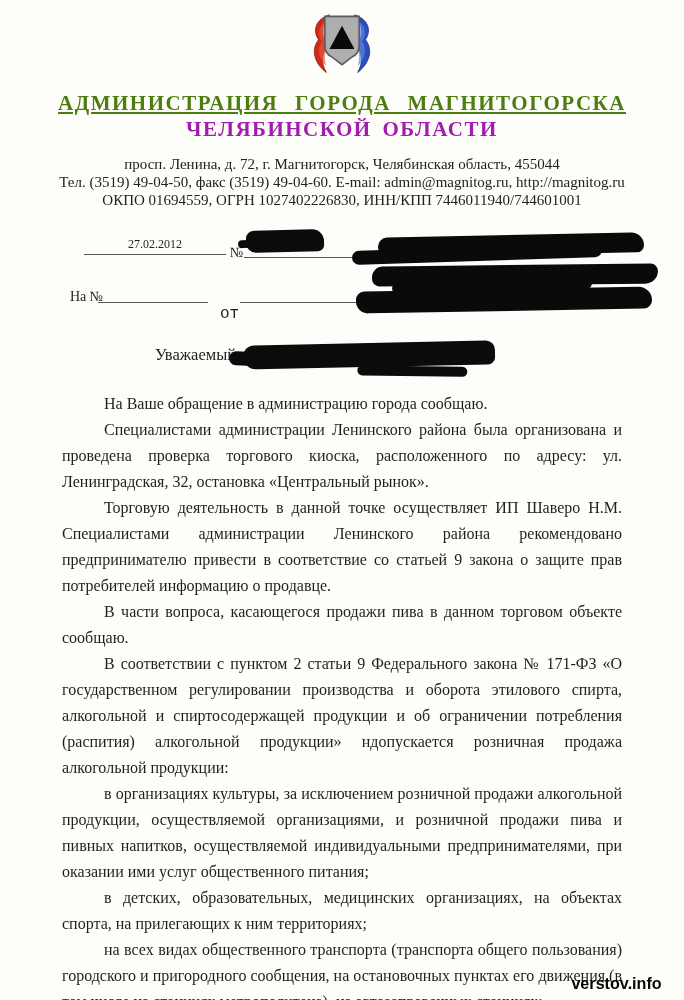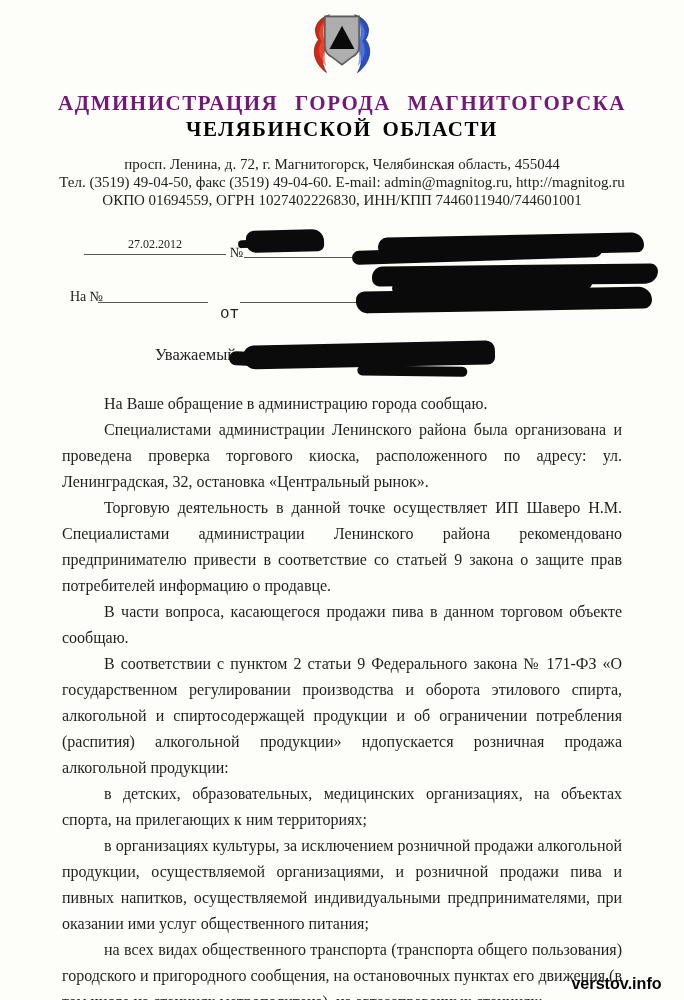--- a/index.html
+++ b/index.html
@@ -99,22 +99,22 @@
       <path d="M70,14 C80,22 82,34 76,42 C82,52 80,64 70,74 C74,62 72,52 66,46 C74,38 74,24 70,14 Z" fill="#5f82e0" opacity="0.7"></path>
 
       <path d="M28,10 h44 v38 q0,10 -9,14 l-13,10 l-13,-10 q-9,-4 -9,-14 Z" fill="#a3a3a3" stroke="#5c5c5c" stroke-width="2"></path>
       <path d="M30,12 h40 v36 q0,9 -8,13 l-12,9 l-12,-9 q-8,-4 -8,-13 Z" fill="#b8b8b8" opacity="0.55"></path>
 
       <path d="M50,22 L66,52 H34 Z" fill="#0a0a0a"></path>
     </svg>
   </div>
 
   <div class="org-title">
-    <div class="line1" style="color: #701a75;">АДМИНИСТРАЦИЯ ГОРОДА МАГНИТОГОРСКА</div>
-    <div class="line2" style="color: #000000;">ЧЕЛЯБИНСКОЙ ОБЛАСТИ</div>
+    <div class="line1" style="color: #4d7c0f; text-decoration: underline;">АДМИНИСТРАЦИЯ ГОРОДА МАГНИТОГОРСКА</div>
+    <div class="line2" style="color: #a21caf;">ЧЕЛЯБИНСКОЙ ОБЛАСТИ</div>
   </div>
 
   <div class="contact-block">
     <div>просп. Ленина, д. 72, г. Магнитогорск, Челябинская область, 455044</div>
     <div>Тел. (3519)  49-04-50, факс (3519) 49-04-60. E-mail: admin@magnitog.ru, http://magnitog.ru</div>
     <div>ОКПО 01694559, ОГРН 1027402226830, ИНН/КПП 7446011940/744601001</div>
   </div>
 
   <div class="ref-block">
     <div class="ref-left">
@@ -145,21 +145,21 @@
     <span class="salutation-word">Уважаемый</span>
     <span class="redact-name"></span>
   </div>
 
   <div class="body-text">
     <p>На Ваше обращение в администрацию города сообщаю.</p>
     <p>Специалистами администрации Ленинского района была организована и проведена проверка торгового киоска, расположенного по адресу: ул. Ленинградская, 32, остановка «Центральный рынок».</p>
     <p>Торговую деятельность в данной точке осуществляет ИП Шаверо Н.М. Специалистами администрации Ленинского района рекомендовано предпринимателю привести в соответствие со статьей 9 закона о защите прав потребителей информацию о продавце.</p>
     <p>В части вопроса, касающегося продажи пива в данном торговом объекте сообщаю.</p>
     <p>В соответствии с пунктом 2 статьи 9 Федерального закона № 171-ФЗ «О государственном регулировании производства и оборота этилового спирта, алкогольной и спиртосодержащей продукции и об ограничении потребления (распития) алкогольной продукции» ндопускается розничная продажа алкогольной продукции:</p>
+    <p>в организациях культуры, за исключением розничной продажи алкогольной продукции, осуществляемой организациями, и розничной продажи пива и пивных напитков, осуществляемой индивидуальными предпринимателями, при оказании ими услуг общественного питания;</p>
     <p>в детских, образовательных, медицинских организациях, на объектах спорта, на прилегающих к ним территориях;</p>
-    <p>в организациях культуры, за исключением розничной продажи алкогольной продукции, осуществляемой организациями, и розничной продажи пива и пивных напитков, осуществляемой индивидуальными предпринимателями, при оказании ими услуг общественного питания;</p>
     <p>на всех видах общественного транспорта (транспорта общего пользования) городского и пригородного сообщения, на остановочных пунктах его движения (в том числе на станциях метрополитена), на автозаправочных станциях;</p>
 
   </div>
 
   <div class="watermark">verstov.info</div>
 
 </div>
 
 </body></html>

